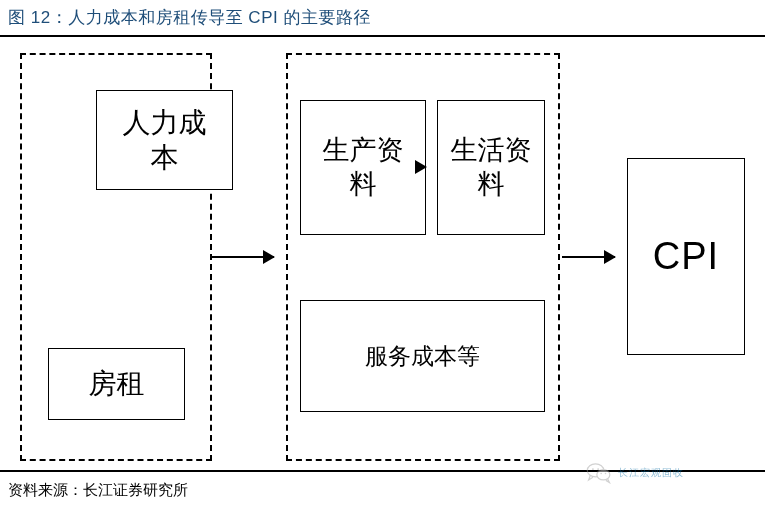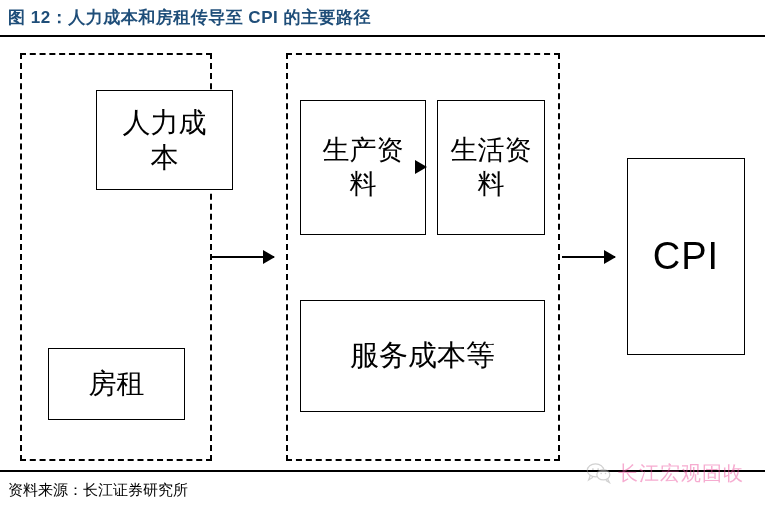--- a/index.html
+++ b/index.html
@@ -15,21 +15,21 @@
     font-family: "Liberation Sans", "DejaVu Sans", sans-serif;
     color: #000;
   }
 
   
   #figure-title {
     position: absolute;
     left: 8px;
     top: 6px;
     font-size: 17px;
-    font-weight: bold;
+    font-weight: normal;
     color: #1f4e79;
     letter-spacing: 0.5px;
     white-space: nowrap;
   }
   #title-rule {
     position: absolute;
     left: 0;
     top: 35px;
     width: 765px;
     height: 2px;
@@ -62,21 +62,21 @@
     align-items: center;
     justify-content: center;
     text-align: center;
     color: #000;
   }
 
   #box-labor-cost   { left: 48px;  top: 53px;  width: 137px; height: 100px; font-size: 28px; line-height: 1.25; padding: 0 18px; margin-left: 48px; }
   #box-rent         { left: 48px;  top: 281px; width: 137px; height: 72px; font-size: 28px; margin-top: 30px; }
   #box-production   { left: 300px; top: 63px;  width: 126px; height: 135px; font-size: 27px; line-height: 1.25; padding: 0 10px; }
   #box-living       { left: 437px; top: 63px;  width: 108px; height: 135px; font-size: 27px; line-height: 1.25; padding: 0 8px; }
-  #box-service-cost { left: 300px; top: 263px; width: 245px; height: 112px; font-size: 29px; }
+  #box-service-cost { left: 300px; top: 263px; width: 245px; height: 112px; font-size: 23px; }
   #box-cpi          { left: 627px; top: 121px; width: 118px; height: 197px; font-size: 38px; letter-spacing: 1px; }
 
   
   .arrow {
     position: absolute;
     height: 2px;
     background: #000;
   }
   .arrow::after {
     content: "";
@@ -122,24 +122,24 @@
     gap: 6px;
     opacity: 0.45;
     color: #9a9a9a;
   }
   #watermark .wm-logo {
     width: 26px;
     height: 22px;
     flex: 0 0 auto;
   }
   #watermark .wm-text {
-    font-size: 20px;
+    font-size: 10px;
     letter-spacing: 1px;
     white-space: nowrap;
-    color: #ec4899;
+    color: #0369a1;
   }
 </style>
 </head>
 <body>
 
 <div id="figure-title">图 12：人力成本和房租传导至 CPI 的主要路径</div>
 <div id="title-rule"></div>
 
 <div id="diagram">
 

